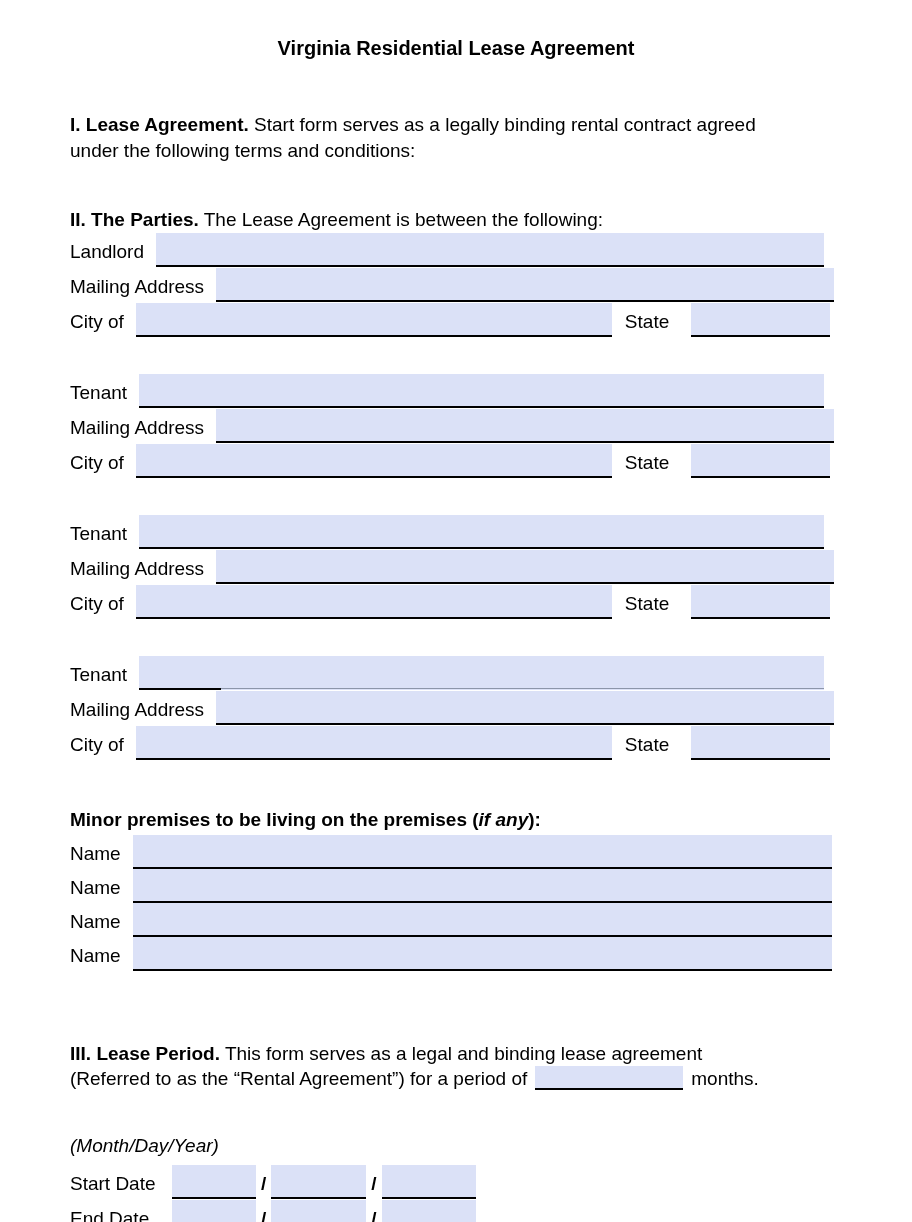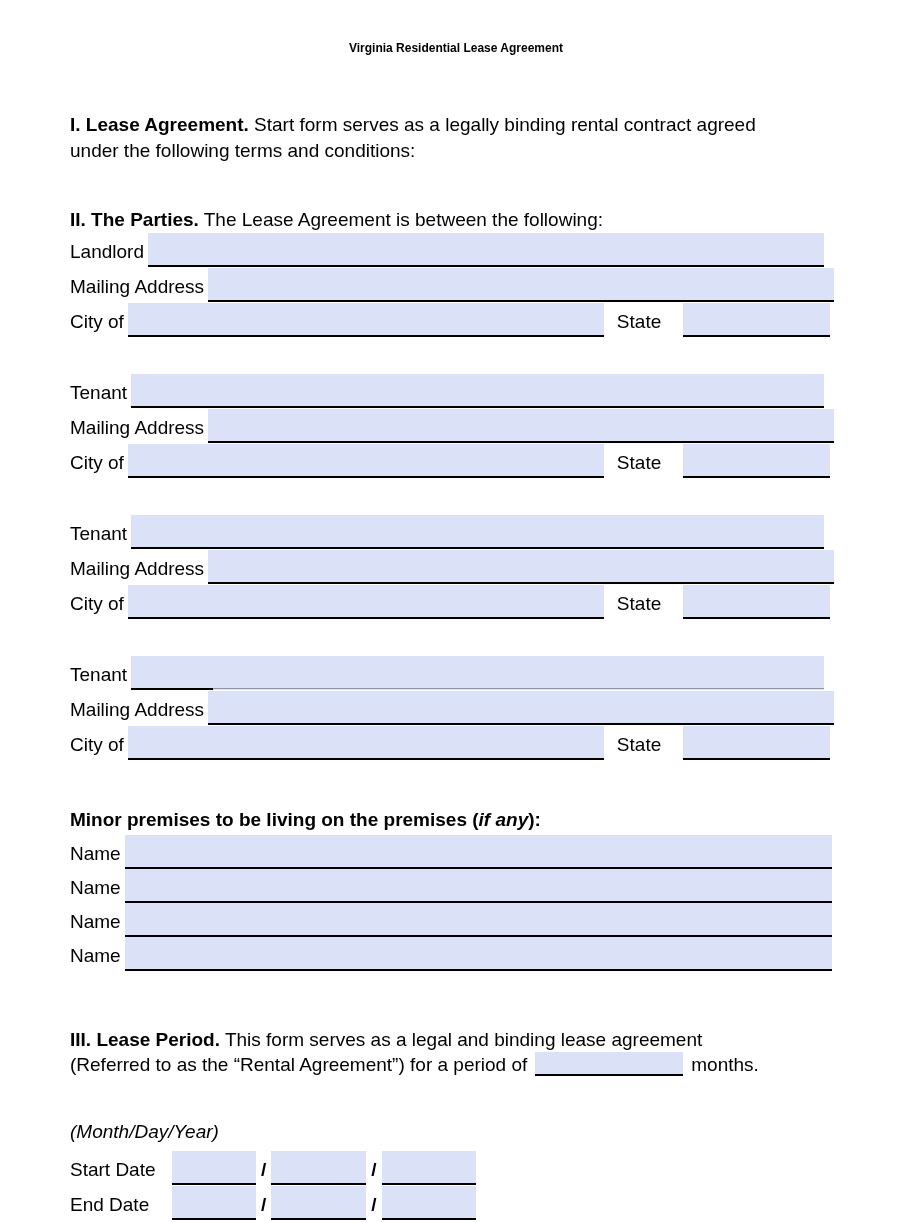--- a/index.html
+++ b/index.html
@@ -5,32 +5,32 @@
   :root { --hl:#dbe1f7; --ink:#000; --fade:#8c95aa; }
   * { box-sizing:border-box; }
   html,body { margin:0; padding:0; background:#ffffff; }
   .sheet {
     position:relative; width:912px; height:1222px; margin:0 auto;
     background:#fff; color:var(--ink);
     font-family:"Liberation Sans","DejaVu Sans",sans-serif;
     font-size:19px; overflow:hidden;
   }
   .inner { padding:0 70px 0 70px; }
-  .title { margin:34px 0 0; text-align:center; font-size:12px; font-weight:bold; line-height:28px; }
+  .title { margin:34px 0 0; text-align:center; font-size:20px; font-weight:bold; line-height:28px; }
   .para { margin:0; line-height:26px; }
   .b { font-weight:bold; }
   .i { font-style:italic;margin-top:42px; }
   .s1 { margin-top:50px; }
   .s2 { margin-top:43px; }
-  .s3 { margin-top:56px; line-height:25px; }
+  .s3 { margin-top:70px; line-height:25px; }
   .mdy { line-height:26px; }
 
   
   .frow { display:flex; align-items:flex-end; height:34px; margin-bottom:1px; }
-  .lbl { line-height:30px; padding-right:4px; white-space:nowrap; flex:0 0 auto; }
+  .lbl { line-height:30px; padding-right:12px; white-space:nowrap; flex:0 0 auto; }
   .field {
     position:relative; flex:1 1 auto; align-self:stretch;
     background:var(--hl); border-bottom:2px solid var(--ink);
   }
   .frow--name .field { margin-right:18px; }
   .frow--mail .field { margin-right:8px; }
   .field--city { flex:0 0 476px; }
   .lbl--state { padding:0 22px 0 13px; }
   .field--state { flex:1 1 auto; margin-right:12px; }
   .party { margin-top:37px; }

